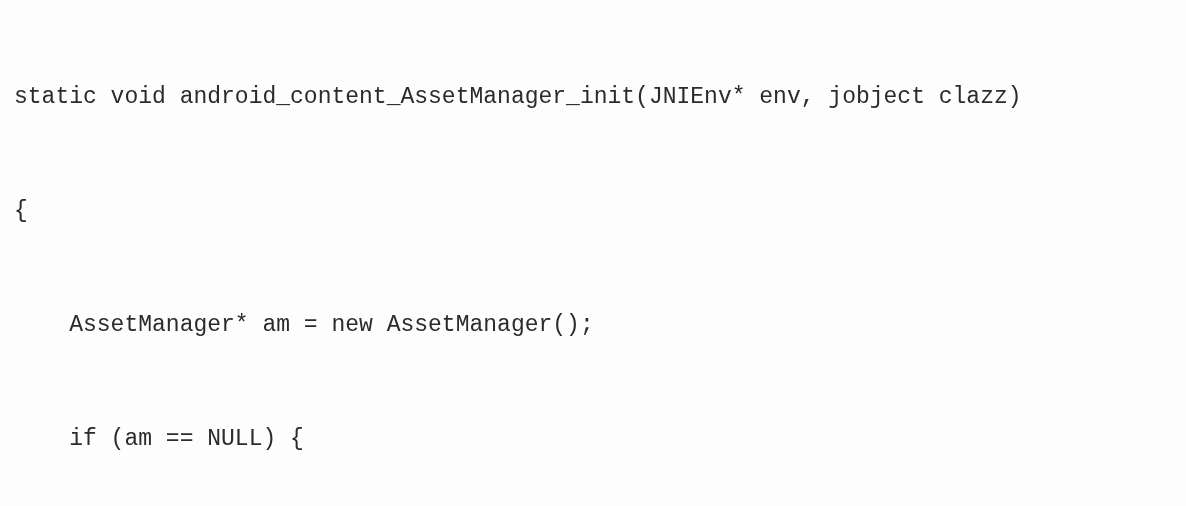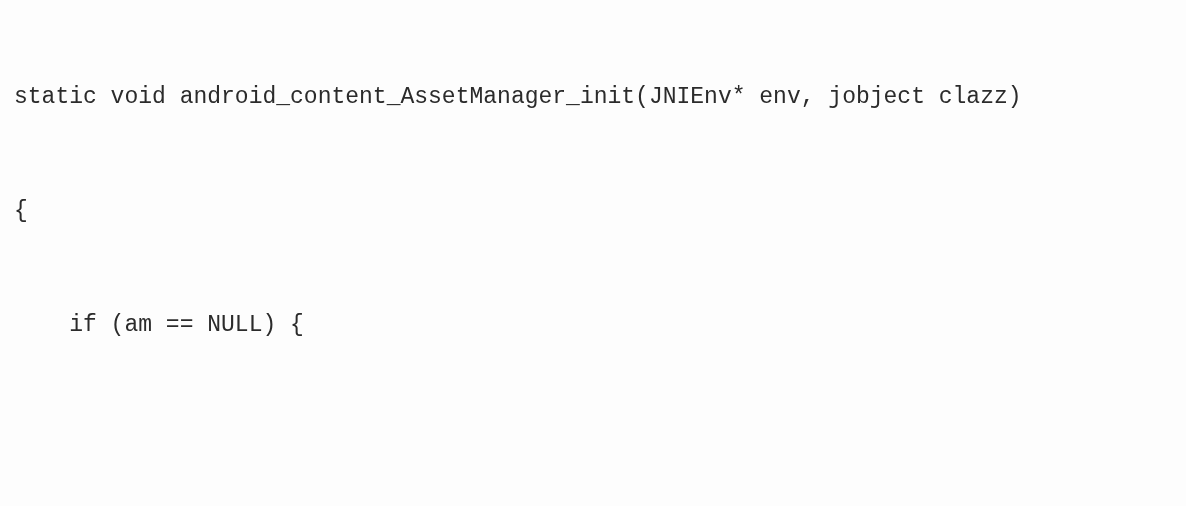--- a/index.html
+++ b/index.html
@@ -31,20 +31,21 @@
     white-space: pre;
   }
 </style>
 </head>
 <body>
 
 <div class="page">
   <div class="code-block">
     <div class="code-line">static void android_content_AssetManager_init(JNIEnv* env, jobject clazz)</div>
     <div class="code-line">{</div>
+    <div class="code-line">    AssetManager* am = new AssetManager();</div>
     <div class="code-line">    if (am == NULL) {</div>
     
     
     
     
     
     
     
     
     

